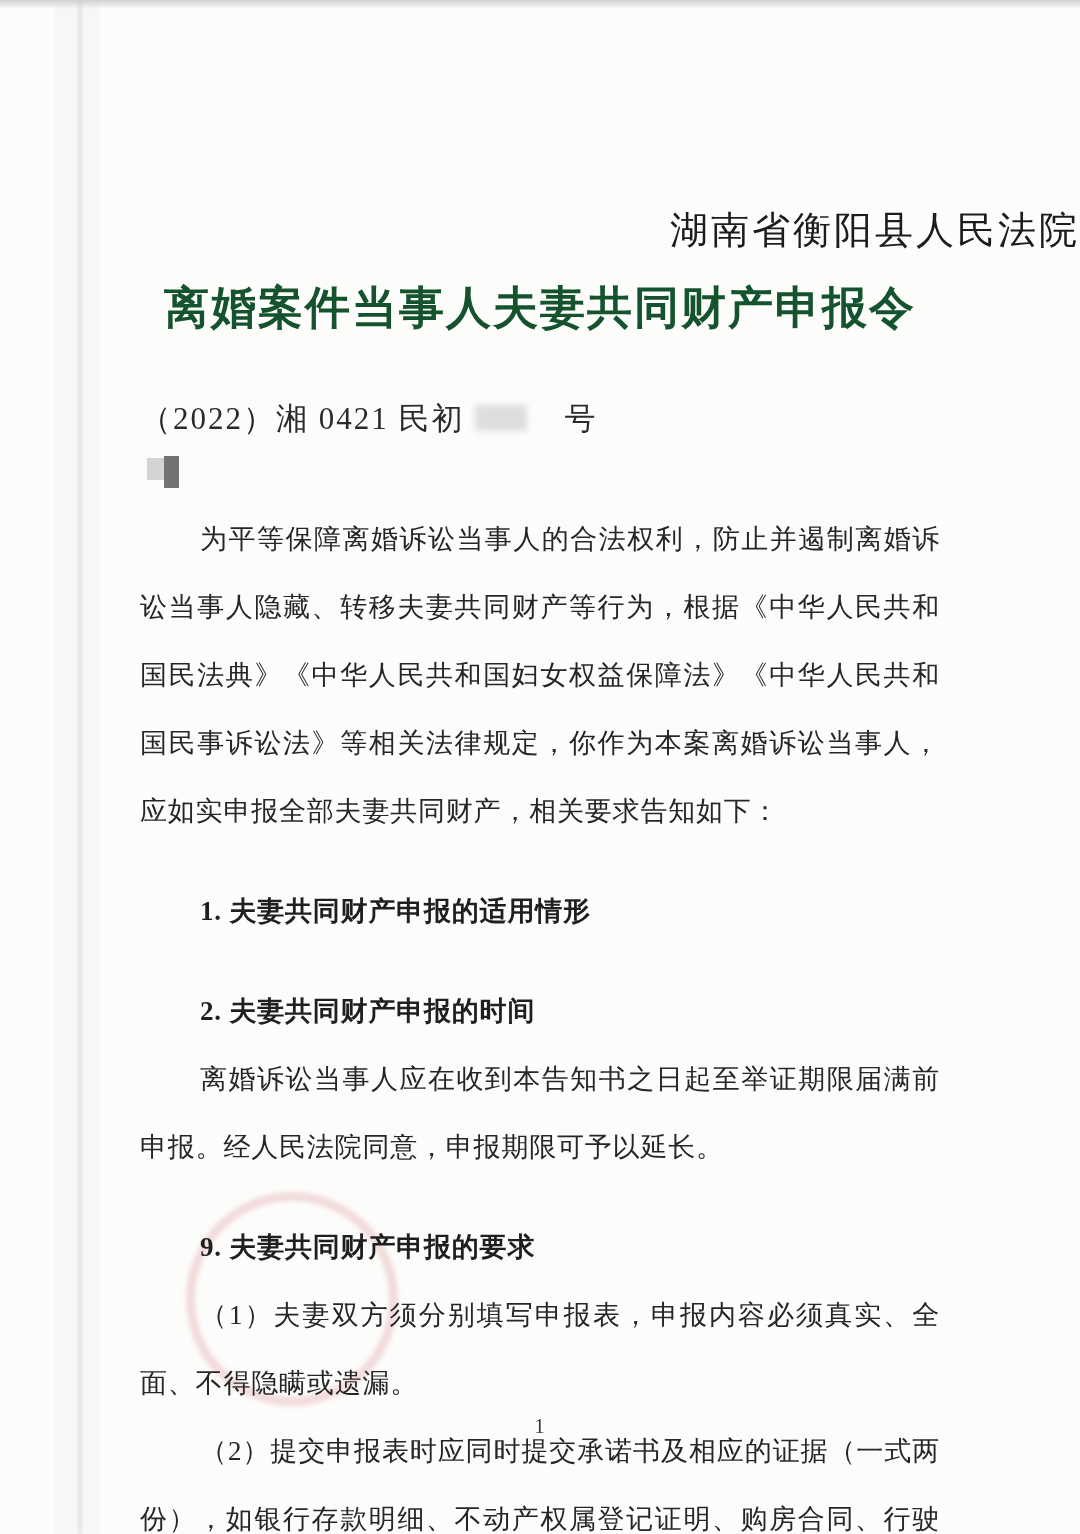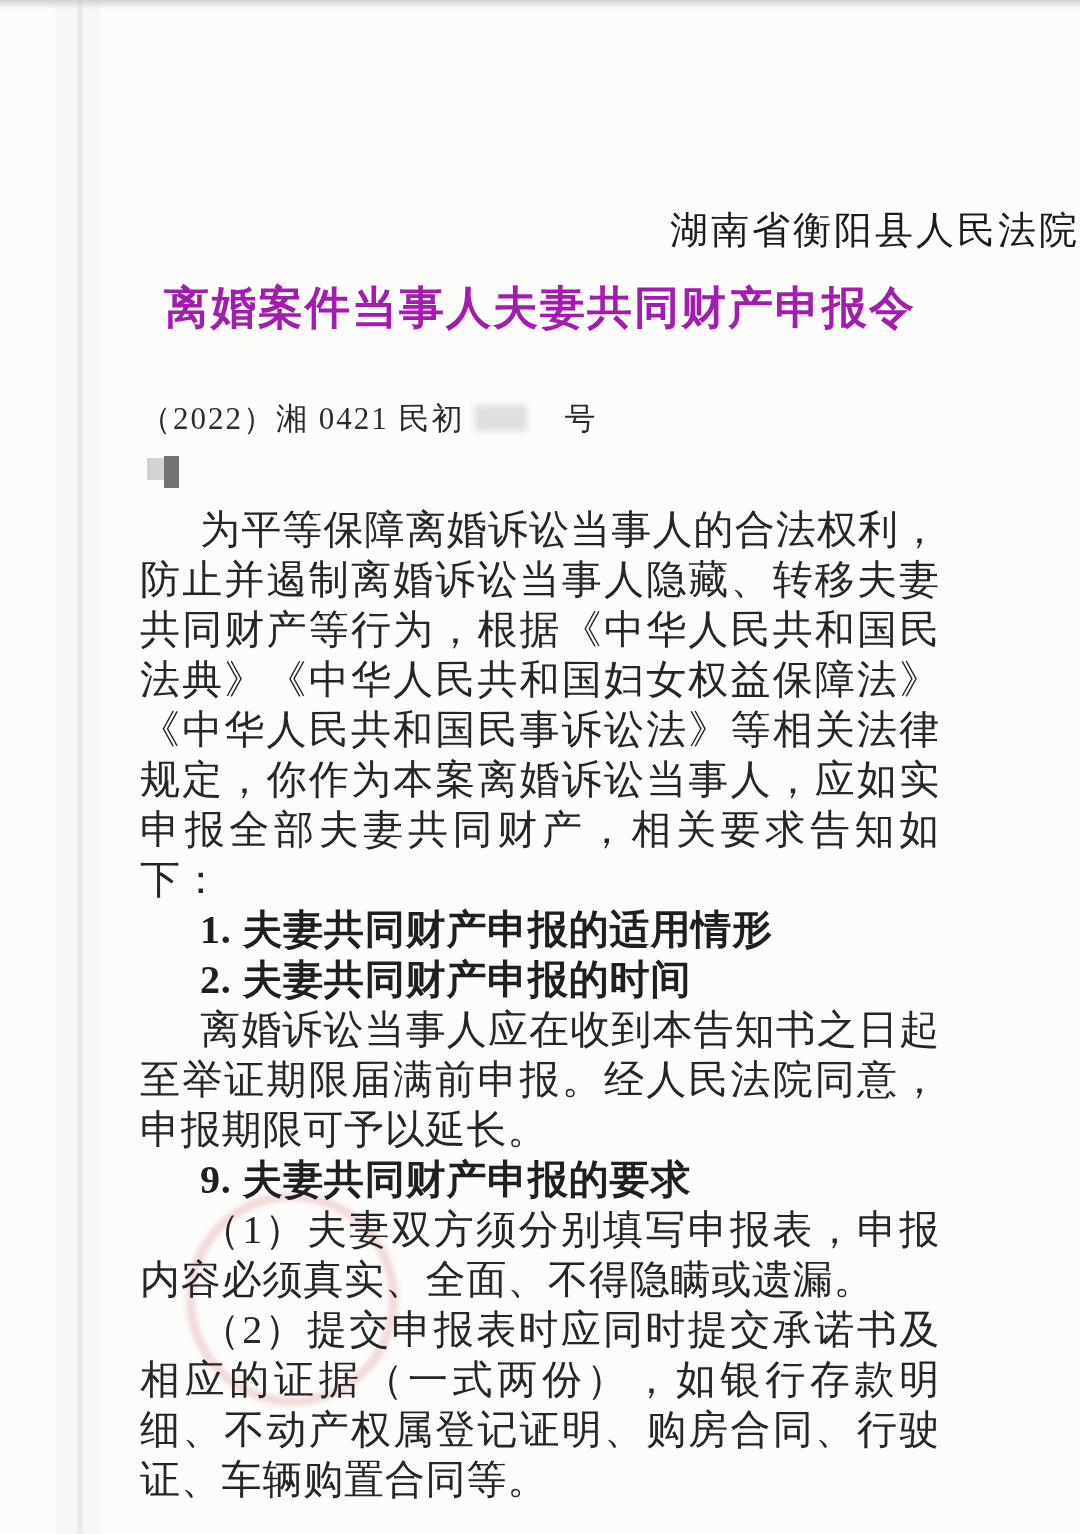--- a/index.html
+++ b/index.html
@@ -40,41 +40,41 @@
   }
 
   .court-name {
     position: absolute; left: 0; top: 205px; width: 1080px;
     text-align: right;
     font-size: 38px; letter-spacing: 3px; color: #1c1c1c;
   }
   .doc-title {
     position: absolute; left: 0; top: 278px; width: 1080px;
     text-align: center;
-    font-size: 45px; font-weight: bold; letter-spacing: 2px; color: #a21caf;
+    font-size: 45px; font-weight: bold; letter-spacing: 2px; color: #14532d;
   }
   .case-number {
     position: absolute; left: 140px; top: 398px; width: 800px;
     text-align: left; padding-right: 0px;
     font-size: 31px; letter-spacing: 2px; color: #2a2a2a;
     white-space: nowrap;
   }
   .case-blur {
     display: inline-block; width: 52px; height: 26px;
     background: #dedede; filter: blur(3px);
     vertical-align: -2px; margin: 0 38px 0 10px;
   }
   .body-block {
     position: absolute; left: 140px; top: 505px; width: 800px;
   }
   .para, .section-heading {
-    font-size: 40px; line-height: 50px; letter-spacing: 0.8px;
+    font-size: 27px; line-height: 68px; letter-spacing: 0.8px;
     text-align: justify; text-indent: 60px; color: #262626;
   }
-  .section-heading { font-weight: bold; color: #1f1f1f; }
+  .section-heading { font-weight: bold; color: #1f1f1f; margin-top: 32px; }
   .page-number {
     position: absolute; left: 0; top: 1414px; width: 1080px;
     text-align: center; font-size: 21px; color: #3a3a3a; letter-spacing: 1px;
   }
 </style>
 </head>
 <body>
 
 <div class="scan-top-band"></div>
 <div class="scan-fold-shade"></div>

